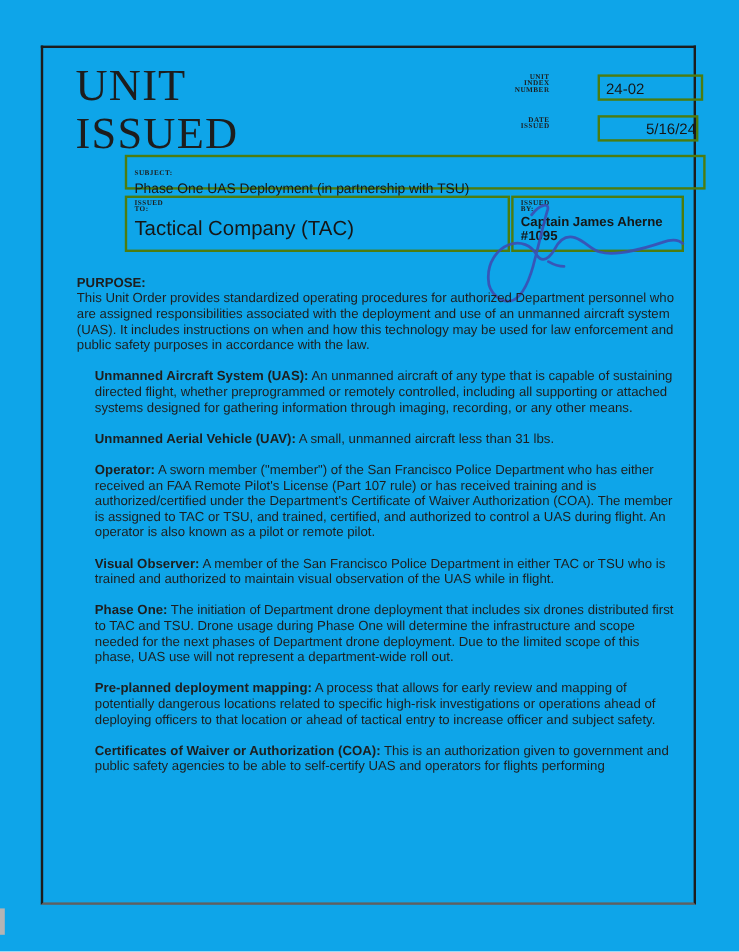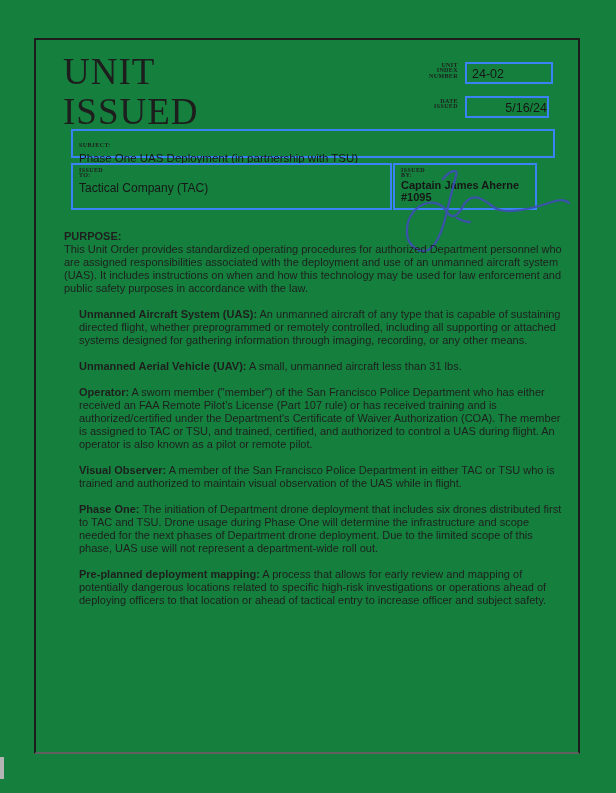--- a/index.html
+++ b/index.html
@@ -1,46 +1,46 @@
 <!DOCTYPE html>
 <html><head>
 <meta charset="utf-8">
 <style>
   html,body { margin:0; padding:0; background:#ffffff; }
   .stage {
-    position:relative; width:616px; height:793px; background:#15803d;
+    position:relative; width:616px; height:793px; background:#0ea5e9;
     font-family:"Liberation Sans", sans-serif; color:#1f1f1f; overflow:hidden;
   }
   .page-border {
     position:absolute; left:34px; top:38px; width:546px; height:716px;
     box-sizing:border-box; border:2px solid #1c1c1c; border-bottom-color:#606060;
   }
   .title {
     position:absolute; left:63px; top:52px; margin:0;
     font-family:"Liberation Serif", serif; font-weight:400;
     font-size:37px; line-height:40px; letter-spacing:1px; color:#1d1d1d;
   }
   .small-label {
     font-family:"Liberation Serif", serif; font-weight:bold;
     font-size:6px; line-height:5.3px; letter-spacing:0.4px; color:#1d1d1d;
   }
   .rt { text-align:right; }
   .unit-index-label { position:absolute; left:400px; top:63px; width:58px; }
   .date-label      { position:absolute; left:400px; top:99px; width:58px; }
   .fbox {
-    position:absolute; box-sizing:border-box; border:2px solid #3b82f6; background:transparent;
+    position:absolute; box-sizing:border-box; border:2px solid #4d7c0f; background:transparent;margin-left:33px;
   }
   .unit-index-box { left:465px; top:62px; width:88px; height:22px; }
   .date-box       { left:465px; top:96px; width:84px; height:22px;text-align:right; }
   .fbox .fval { display:block; font-size:12.5px; padding:3px 0 0 5px; color:#161616; }
   .subject-box { left:71px; top:129px; width:484px; height:29px; padding:2px 6px; }
   .subject-box .val { display:block; font-size:11.5px; margin-top:1px; color:#161616; }
   .issued-to-box { left:71px; top:163px; width:321px; height:47px; padding:3px 6px; }
   .issued-by-box { left:393px; top:163px; width:144px; height:47px; padding:3px 6px; }
-  .issued-to-box .val { display:block; font-size:12px; margin-top:2px; color:#161616; }
+  .issued-to-box .val { display:block; font-size:17px; margin-top:2px; color:#161616; }
   .issued-by-box .val { display:block; font-size:11px; line-height:11.5px; margin-top:1px; font-weight:bold; color:#161616; }
   .sig { position:absolute; left:395px; top:160px; width:190px; height:135px; }
   .content {
     position:absolute; left:64px; top:230px; width:499px;
     font-size:11px; line-height:13px; color:#1e1e1e;
   }
   .content .hd { font-weight:bold; margin:0; }
   .content .defs-hd { font-weight:bold; margin:15px 0 0 0; }
   .content p { margin:13px 0 0 15px; }
   .content p.tight { margin:0; }
@@ -117,17 +117,18 @@
     <div class="hd">PURPOSE:</div>
     <p class="tight">This Unit Order provides standardized operating procedures for authorized Department personnel who are assigned responsibilities associated with the deployment and use of an unmanned aircraft system (UAS). It includes instructions on when and how this technology may be used for law enforcement and public safety purposes in accordance with the law.</p>
 
 
     <p><b>Unmanned Aircraft System (UAS):</b><span> An unmanned aircraft of any type that is capable of sustaining directed flight, whether preprogrammed or remotely controlled, including all supporting or attached systems designed for gathering information through imaging, recording, or any other means.</span></p>
     <p><b>Unmanned Aerial Vehicle (UAV):</b><span> A small, unmanned aircraft less than 31 lbs.</span></p>
     <p><b>Operator:</b><span> A sworn member ("member") of the San Francisco Police Department who has either received an FAA Remote Pilot's License (Part 107 rule) or has received training and is authorized/certified under the Department's Certificate of Waiver Authorization (COA). The member is assigned to TAC or TSU, and trained, certified, and authorized to control a UAS during flight. An operator is also known as a pilot or remote pilot.</span></p>
     <p><b>Visual Observer:</b><span> A member of the San Francisco Police Department in either TAC or TSU who is trained and authorized to maintain visual observation of the UAS while in flight.</span></p>
     <p><b>Phase One:</b><span> The initiation of Department drone deployment that includes six drones distributed first to TAC and TSU. Drone usage during Phase One will determine the infrastructure and scope needed for the next phases of Department drone deployment. Due to the limited scope of this phase, UAS use will not represent a department-wide roll out.</span></p>
     <p><b>Pre-planned deployment mapping:</b><span> A process that allows for early review and mapping of potentially dangerous locations related to specific high-risk investigations or operations ahead of deploying officers to that location or ahead of tactical entry to increase officer and subject safety.</span></p>
+    <p><b>Certificates of Waiver or Authorization (COA):</b><span> This is an authorization given to government and public safety agencies to be able to self-certify UAS and operators for flights performing</span></p>
   </div>
 
   <div class="scan-mark"></div>
 
 </div>
 
 </body></html>

